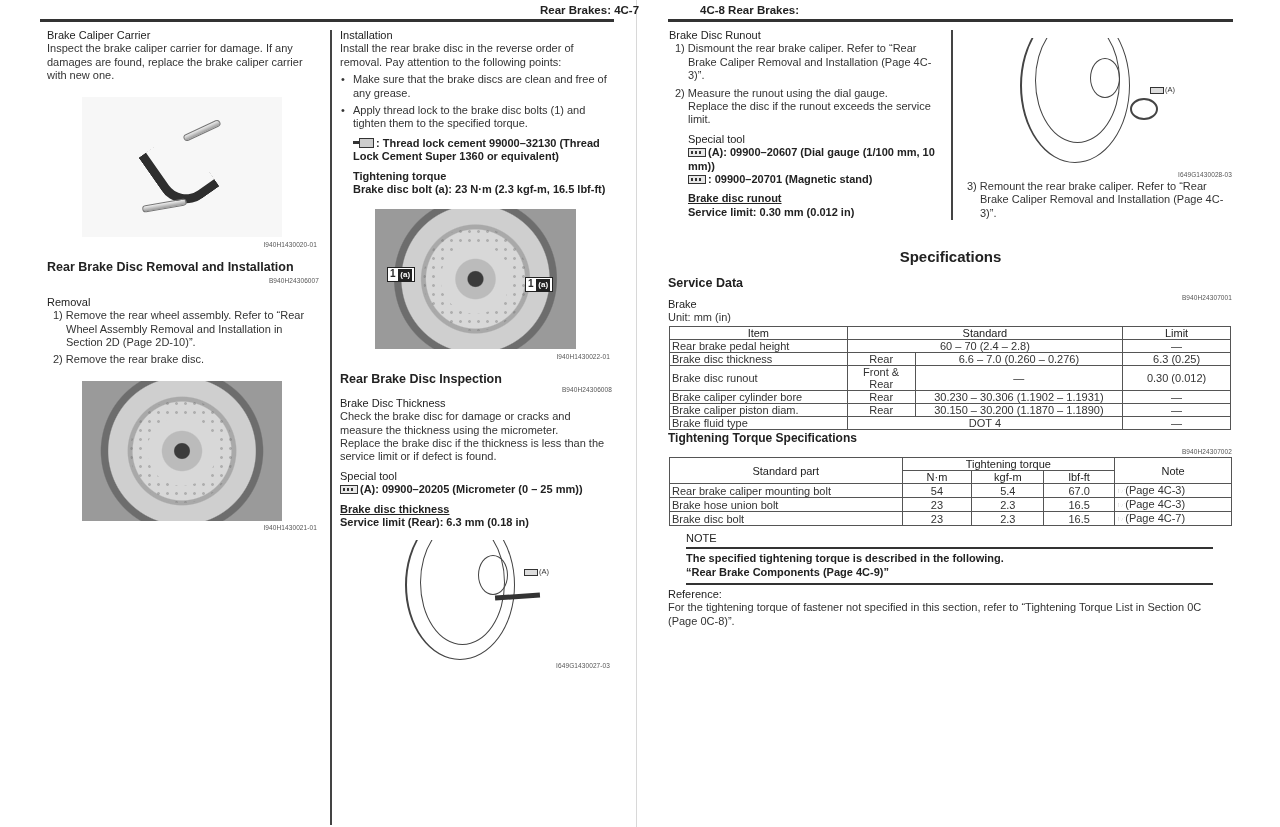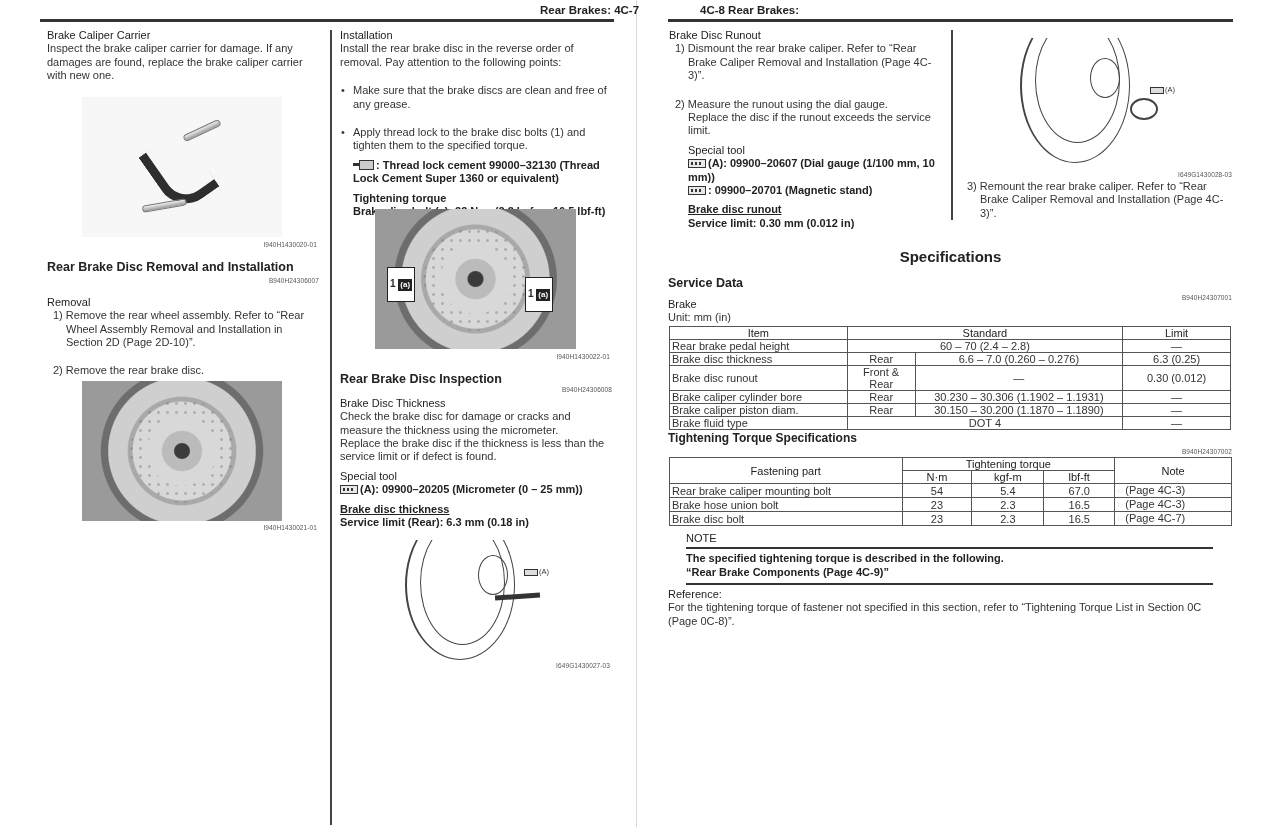--- a/index.html
+++ b/index.html
@@ -17,38 +17,38 @@
 
   .h3 { font-weight: normal; font-size: 11px; color: #222; }
   .h2 { font-weight: bold; font-size: 12.5px; color: #222; }
   .p { font-size: 11px; color: #333; }
   .code-id { font-size: 6.5px; color: #555; text-align: right; letter-spacing: 0.1px; }
   .bold { font-weight: bold; color: #222; }
   .u { text-decoration: underline; }
   .indent { padding-left: 19px; text-indent: -13px; }
   .bullet { padding-left: 13px; position: relative; }
   .bullet::before { content: "•"; position: absolute; left: 1px; }
-  .mt4 { margin-top: 15px; }
+  .mt4 { margin-top: 4px; }
   .mt6 { margin-top: 6px; }
   .mt8 { margin-top: 8px; }
 
   .tool-icon { display: inline-block; width: 18px; height: 9px; border: 1px solid #333; background: #e8e8e8; vertical-align: middle; margin-right: 2px; position: relative; top: -1px; }
   .tool-icon::after { content: ""; position: absolute; left: 2px; right: 2px; top: 2px; height: 3px; background: repeating-linear-gradient(90deg, #333 0 2px, transparent 2px 4px); }
   .lock-icon { display: inline-block; width: 20px; height: 9px; position: relative; vertical-align: middle; margin-right: 3px; top: -1px; }
   .lock-icon::before { content: ""; position: absolute; left: 0; top: 3px; width: 7px; height: 3px; background: #333; }
   .lock-icon::after { content: ""; position: absolute; left: 6px; top: 0; width: 13px; height: 8px; border: 1px solid #333; background: #ccc; }
 
   
   .fig { position: absolute; background: #f3f3f3; overflow: hidden; }
   .photo-dark { background: radial-gradient(circle at 50% 50%, #3b3b3b 0 6%, #bbb 7% 16%, #d8d8d8 17% 40%, #a9a9a9 41% 44%, #cfcfcf 45% 60%, #6d6d6d 61% 66%, #9a9a9a 67% 100%); }
   .photo-dark .holes { position: absolute; inset: 0; background-image: radial-gradient(circle, #666 1.2px, transparent 1.6px); background-size: 9px 9px; opacity: 0.35; -webkit-mask: radial-gradient(circle at 50% 50%, transparent 0 28%, #000 29% 42%, transparent 43%); mask: radial-gradient(circle at 50% 50%, transparent 0 28%, #000 29% 42%, transparent 43%); }
   .carrier-photo { background: #f7f7f7; }
   .bracket { position: absolute; border: 9px solid #2e2e2e; border-right: none; border-top: none; border-radius: 0 0 0 30px; transform: rotate(-35deg); }
   .pin { position: absolute; height: 7px; background: linear-gradient(#eee, #999); border-radius: 4px; border: 1px solid #777; }
-  .callout { position: absolute; background: #fff; border: 1px solid #222; font-weight: bold; font-size: 10px; padding: 10px 2px; line-height: 12px; }
+  .callout { position: absolute; background: #fff; border: 1px solid #222; font-weight: bold; font-size: 10px; padding: 0 2px; line-height: 12px; }
   .callout .torque { display: inline-block; background: #222; color: #fff; padding: 0 2px; font-size: 8px; }
   .line-art { background: #fff; }
   .wheel-ring { position: absolute; border-radius: 50%; border: 1.5px solid #444; }
   .label-A { position: absolute; font-size: 7.5px; color: #333; }
   .label-A .box { display: inline-block; width: 14px; height: 7px; border: 1px solid #333; background: #ddd; vertical-align: middle; margin-right: 1px; }
 
   
   table { border-collapse: collapse; font-size: 11px; color: #333; }
   td, th { border: 1px solid #555; padding: 0 2px; line-height: 12px; height: 13px; }
   th { font-weight: normal; text-align: center; color: #222; }
@@ -221,21 +221,21 @@
 <table style="position:absolute; left:669px; top:457px; width:563px;">
   <colgroup>
       <col style="width:233px">
       <col style="width:70px">
       <col style="width:72px">
       <col style="width:71px">
       <col style="width:117px">
     </colgroup>
   <tbody>
       <tr>
-    <th rowspan="2">Fastening part</th>
+    <th rowspan="2">Standard part</th>
     <th colspan="3">Tightening torque</th>
     <th rowspan="2">Note</th>
   </tr>
   <tr>
     <th>N·m</th>
     <th>kgf-m</th>
     <th>lbf-ft</th>
   </tr>
   <tr>
     <td>Rear brake caliper mounting bolt</td>

